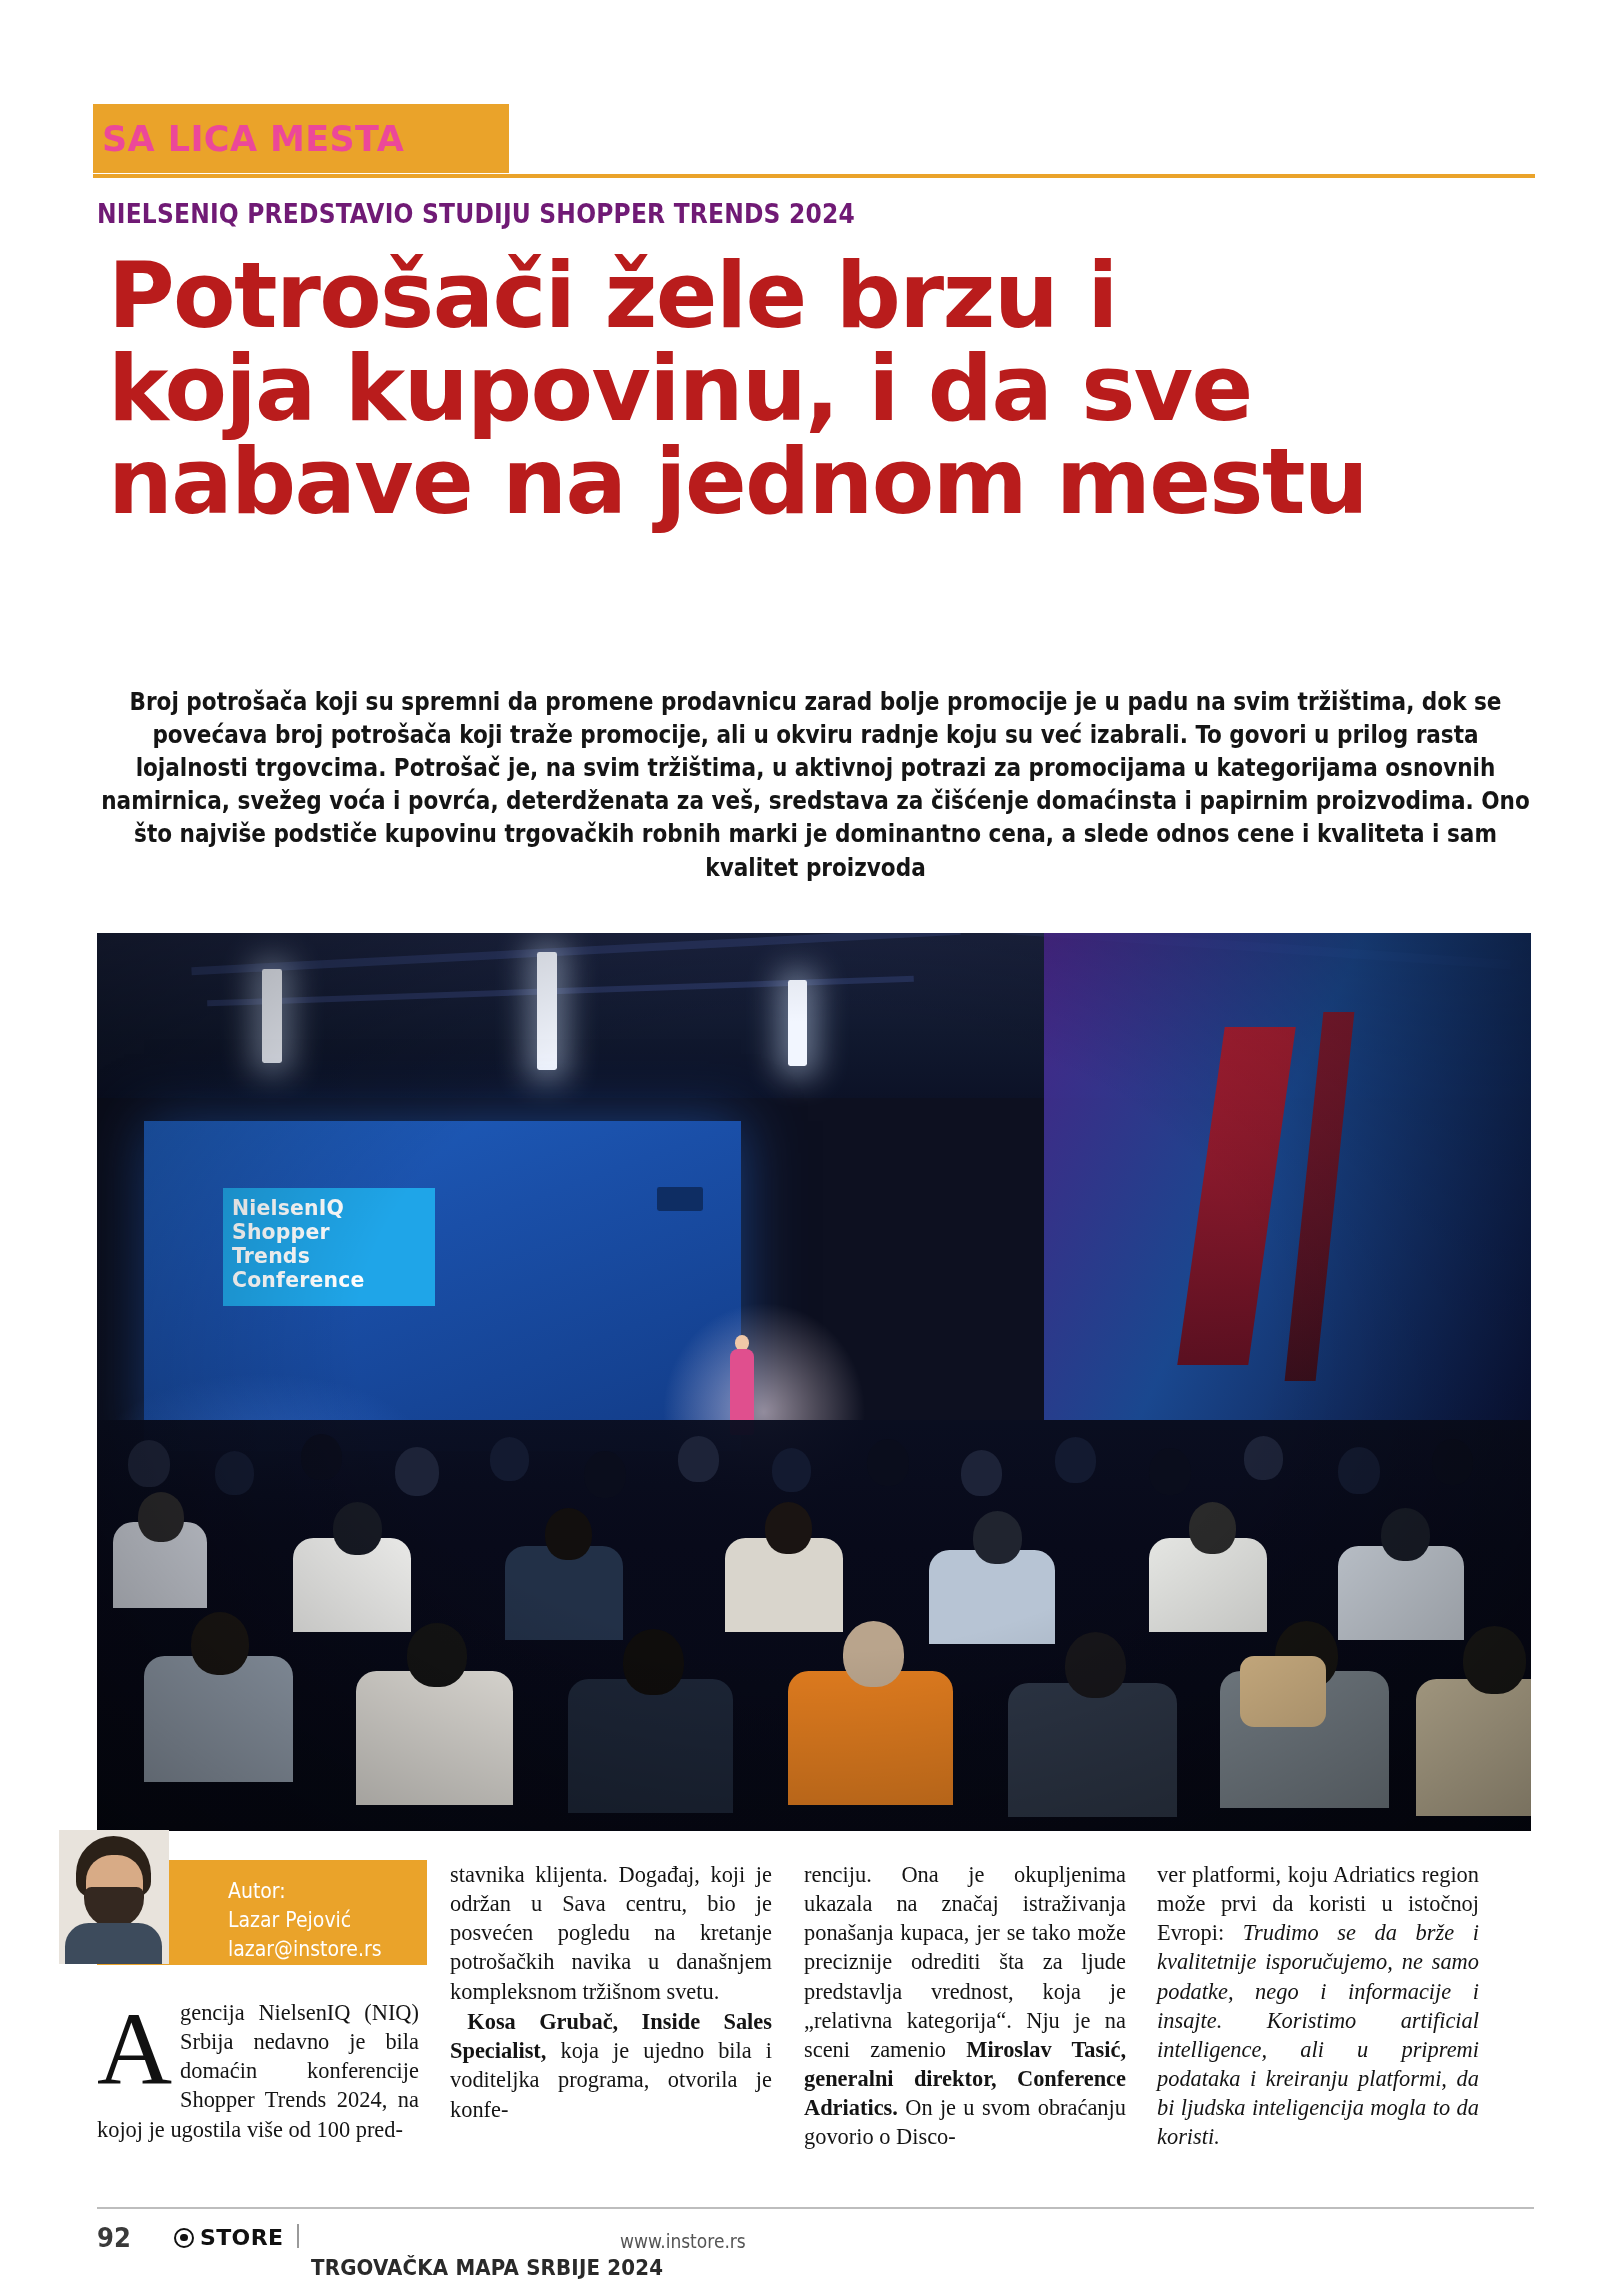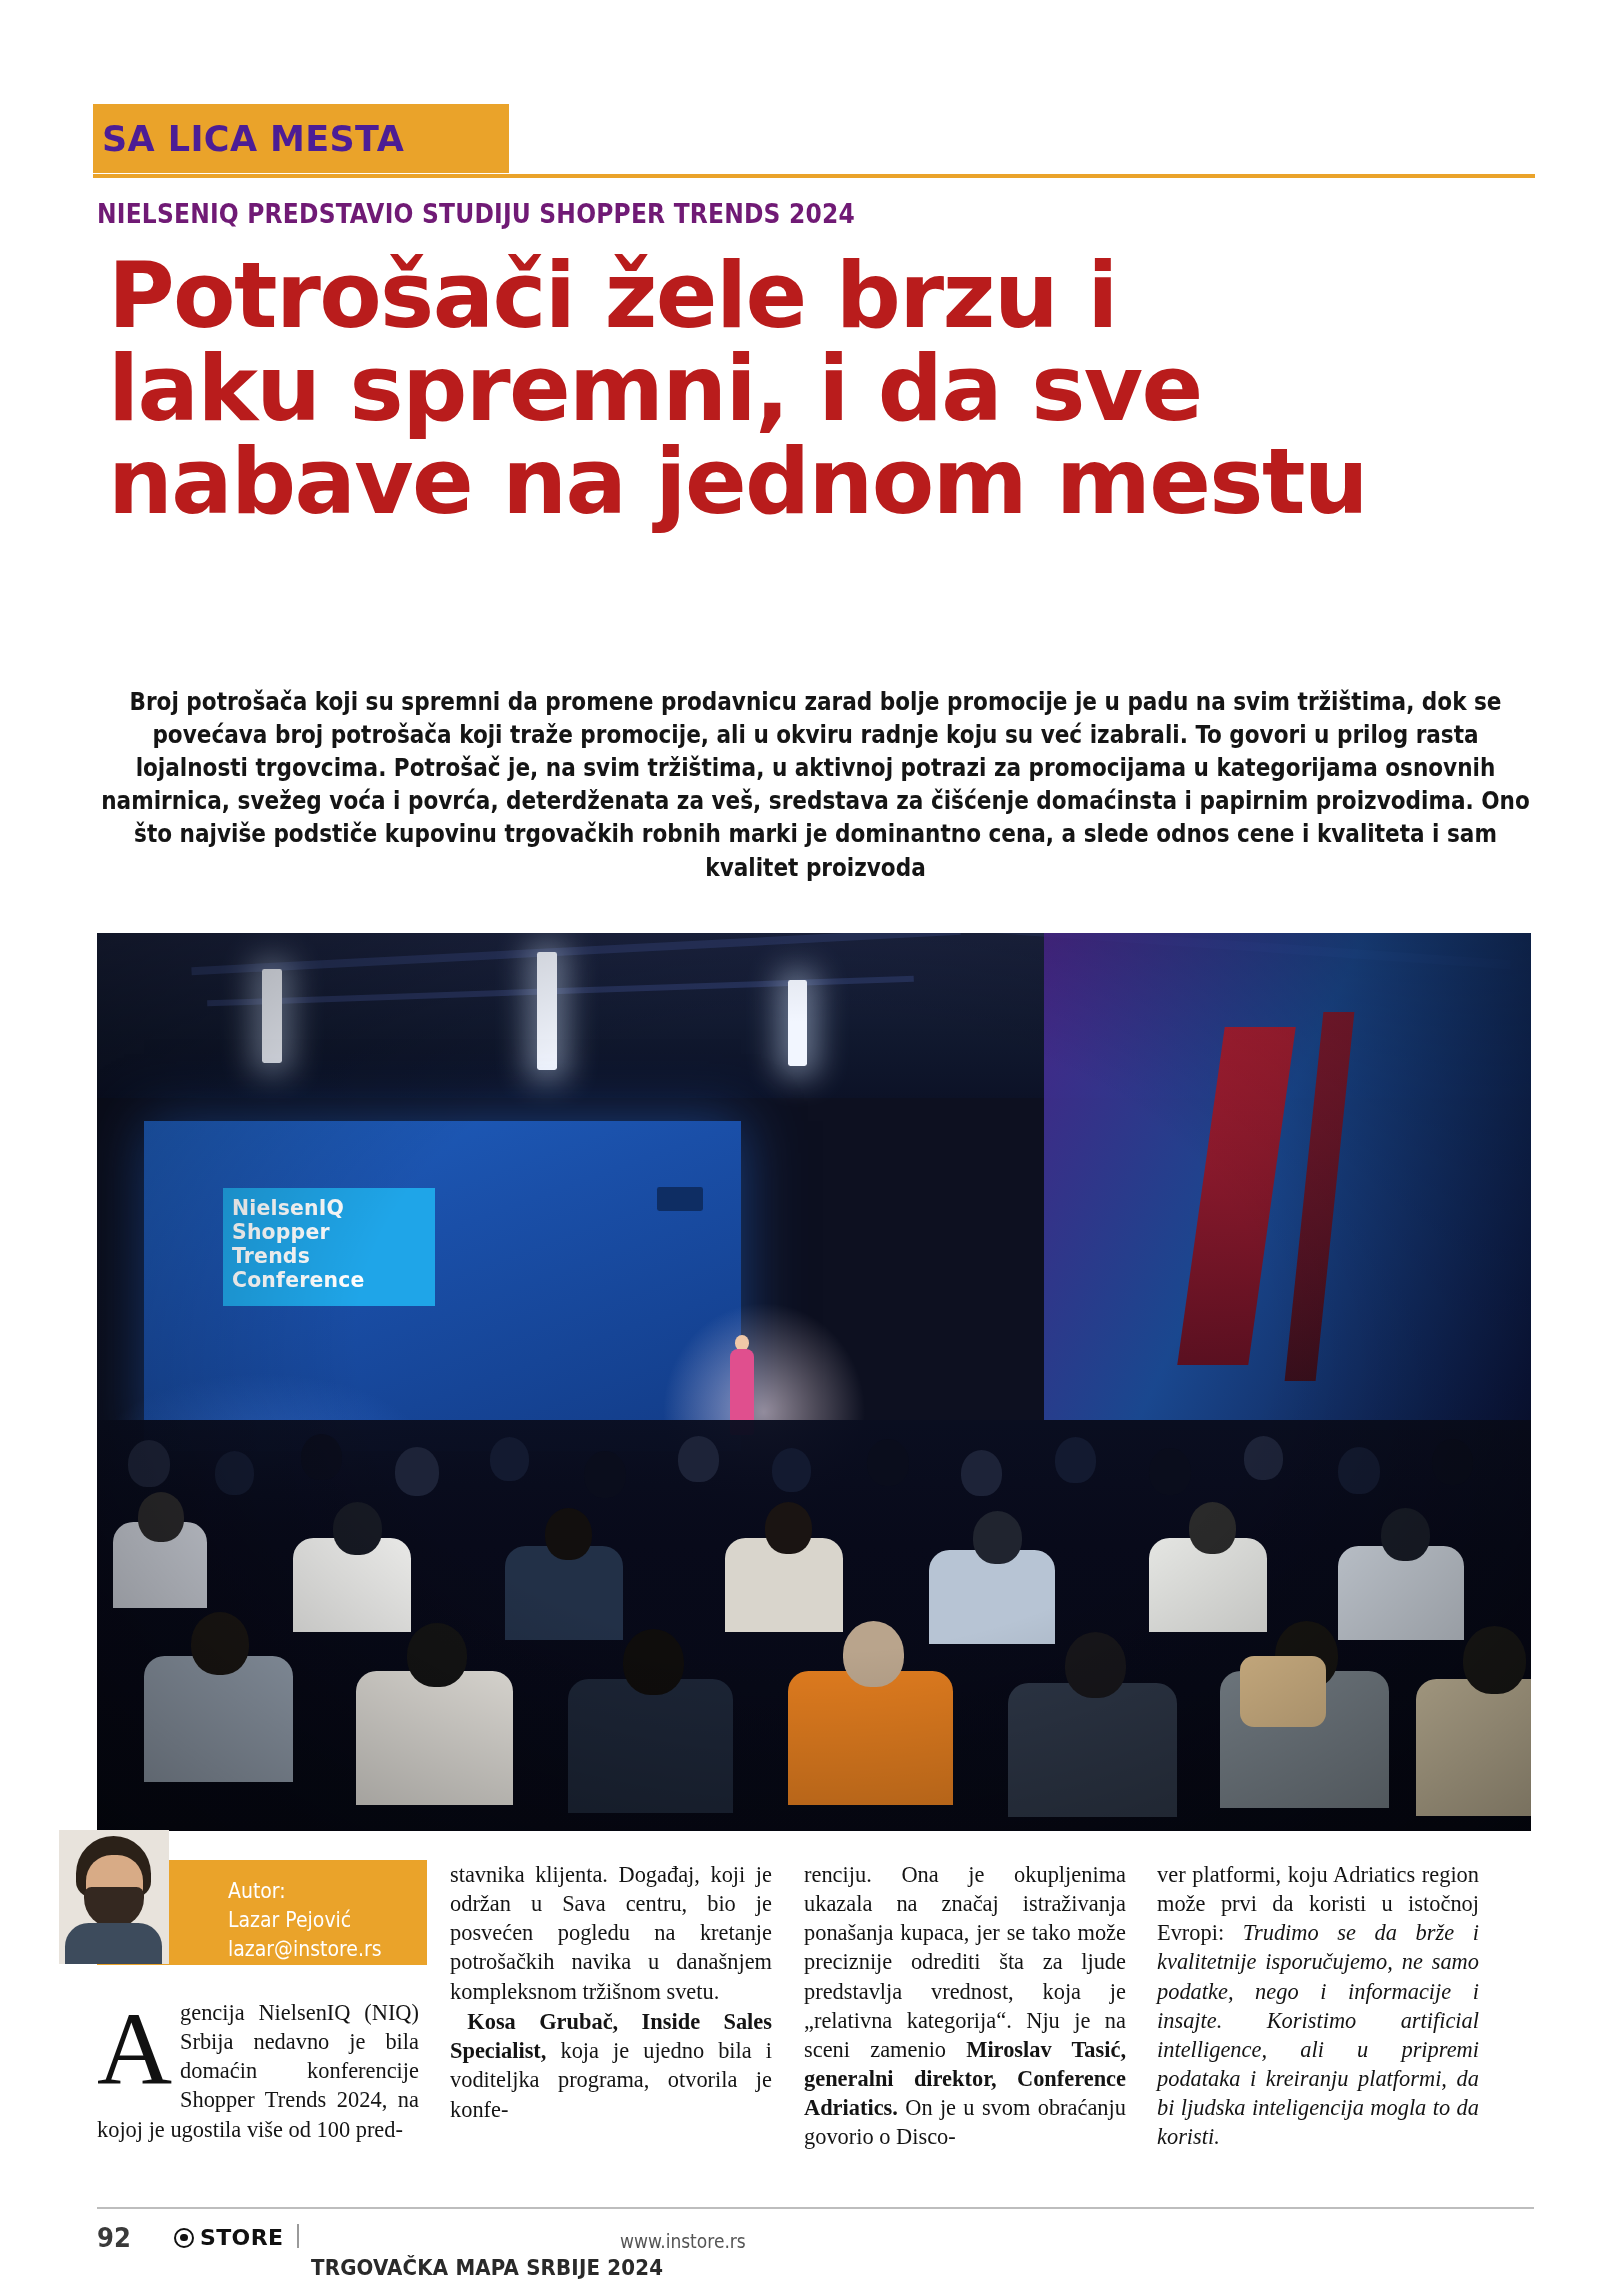--- a/index.html
+++ b/index.html
@@ -29,21 +29,21 @@
     background: #eaa32a;
   }
   .kicker-text {
     position: absolute;
     left: 102px;
     top: 119px;
     font-family: "DejaVu Sans", sans-serif;
     font-weight: 700;
     font-size: 35px;
     letter-spacing: 0.4px;
-    color: #4c1d95;
+    color: #ec4899;
   }
   .header-rule {
     position: absolute;
     left: 93px;
     top: 174px;
     width: 1442px;
     height: 3.9px;
     background: #eaa32a;
   }
 
@@ -329,21 +329,21 @@
 <div class="page">
 
   <div class="kicker-bar"></div>
   <div class="kicker-text">SA LICA MESTA</div>
   <div class="header-rule"></div>
 
   <div class="subkicker">NIELSENIQ PREDSTAVIO STUDIJU SHOPPER TRENDS 2024</div>
 
   <div class="headline">
     <span>Potrošači žele brzu i</span>
-    <span>laku spremni, i da sve</span>
+    <span>koja kupovinu, i da sve</span>
     <span>nabave na jednom mestu</span>
   </div>
 
   <div class="standfirst">Broj potrošača koji su spremni da promene prodavnicu zarad bolje promocije je u padu na svim tržištima, dok se povećava broj potrošača koji traže promocije, ali u okviru radnje koju su već izabrali. To govori u prilog rasta lojalnosti trgovcima. Potrošač je, na svim tržištima, u aktivnoj potrazi za promocijama u kategorijama osnovnih namirnica, svežeg voća i povrća, deterdženata za veš, sredstava za čišćenje domaćinsta i papirnim proizvodima. Ono što najviše podstiče kupovinu trgovačkih robnih marki je dominantno cena, a slede odnos cene i kvaliteta i sam kvalitet proizvoda</div>
 
   <div class="photo">
     <div class="ceiling"></div>
     <div class="ceilbeam" style="left:94px;top:14px;width:770px;height:7.9px;transform:rotate(-3deg);"></div>
     <div class="ceilbeam" style="left:110px;top:55px;width:707px;height:6.3px;transform:rotate(-2deg);"></div>
     <div class="ceilbeam" style="left:864px;top:7.9px;width:550px;height:9.4px;transform:rotate(4deg);opacity:.5;"></div>

